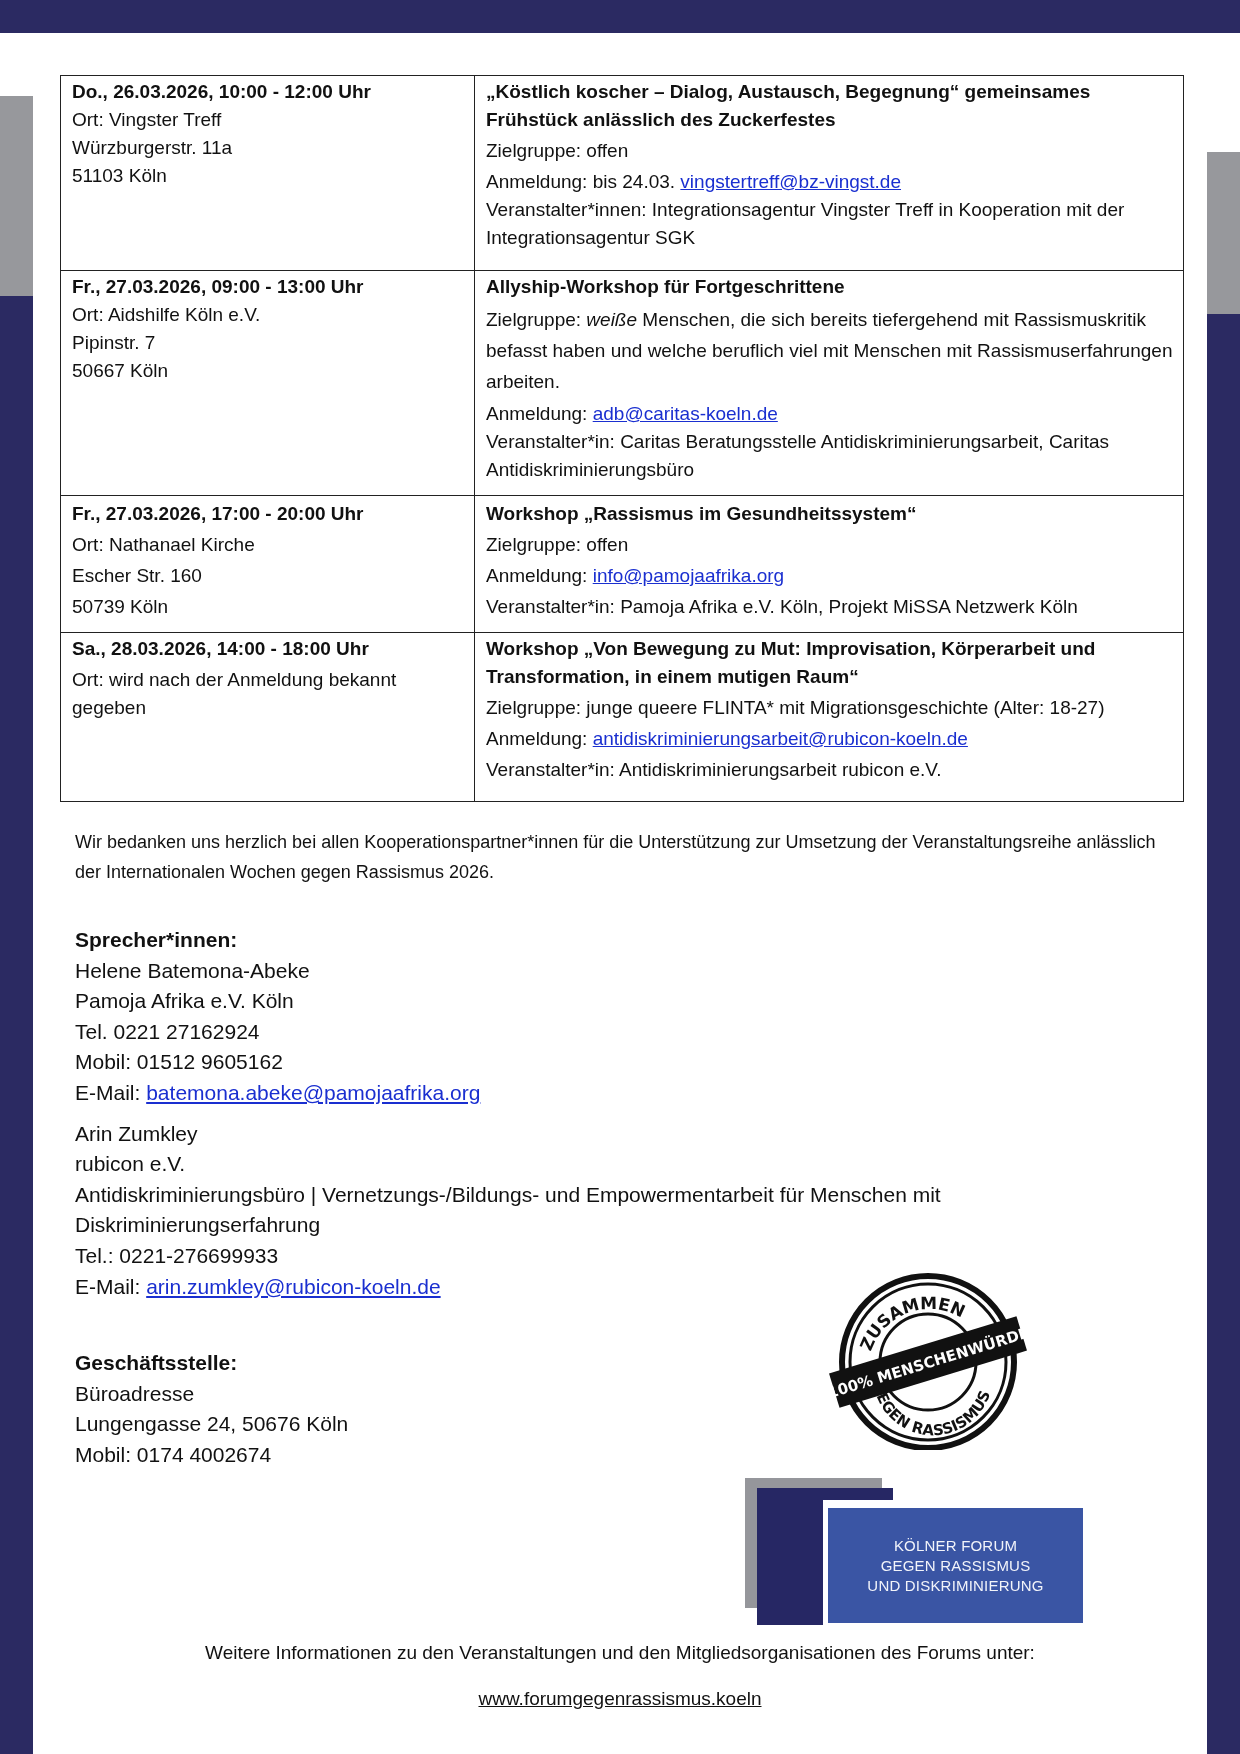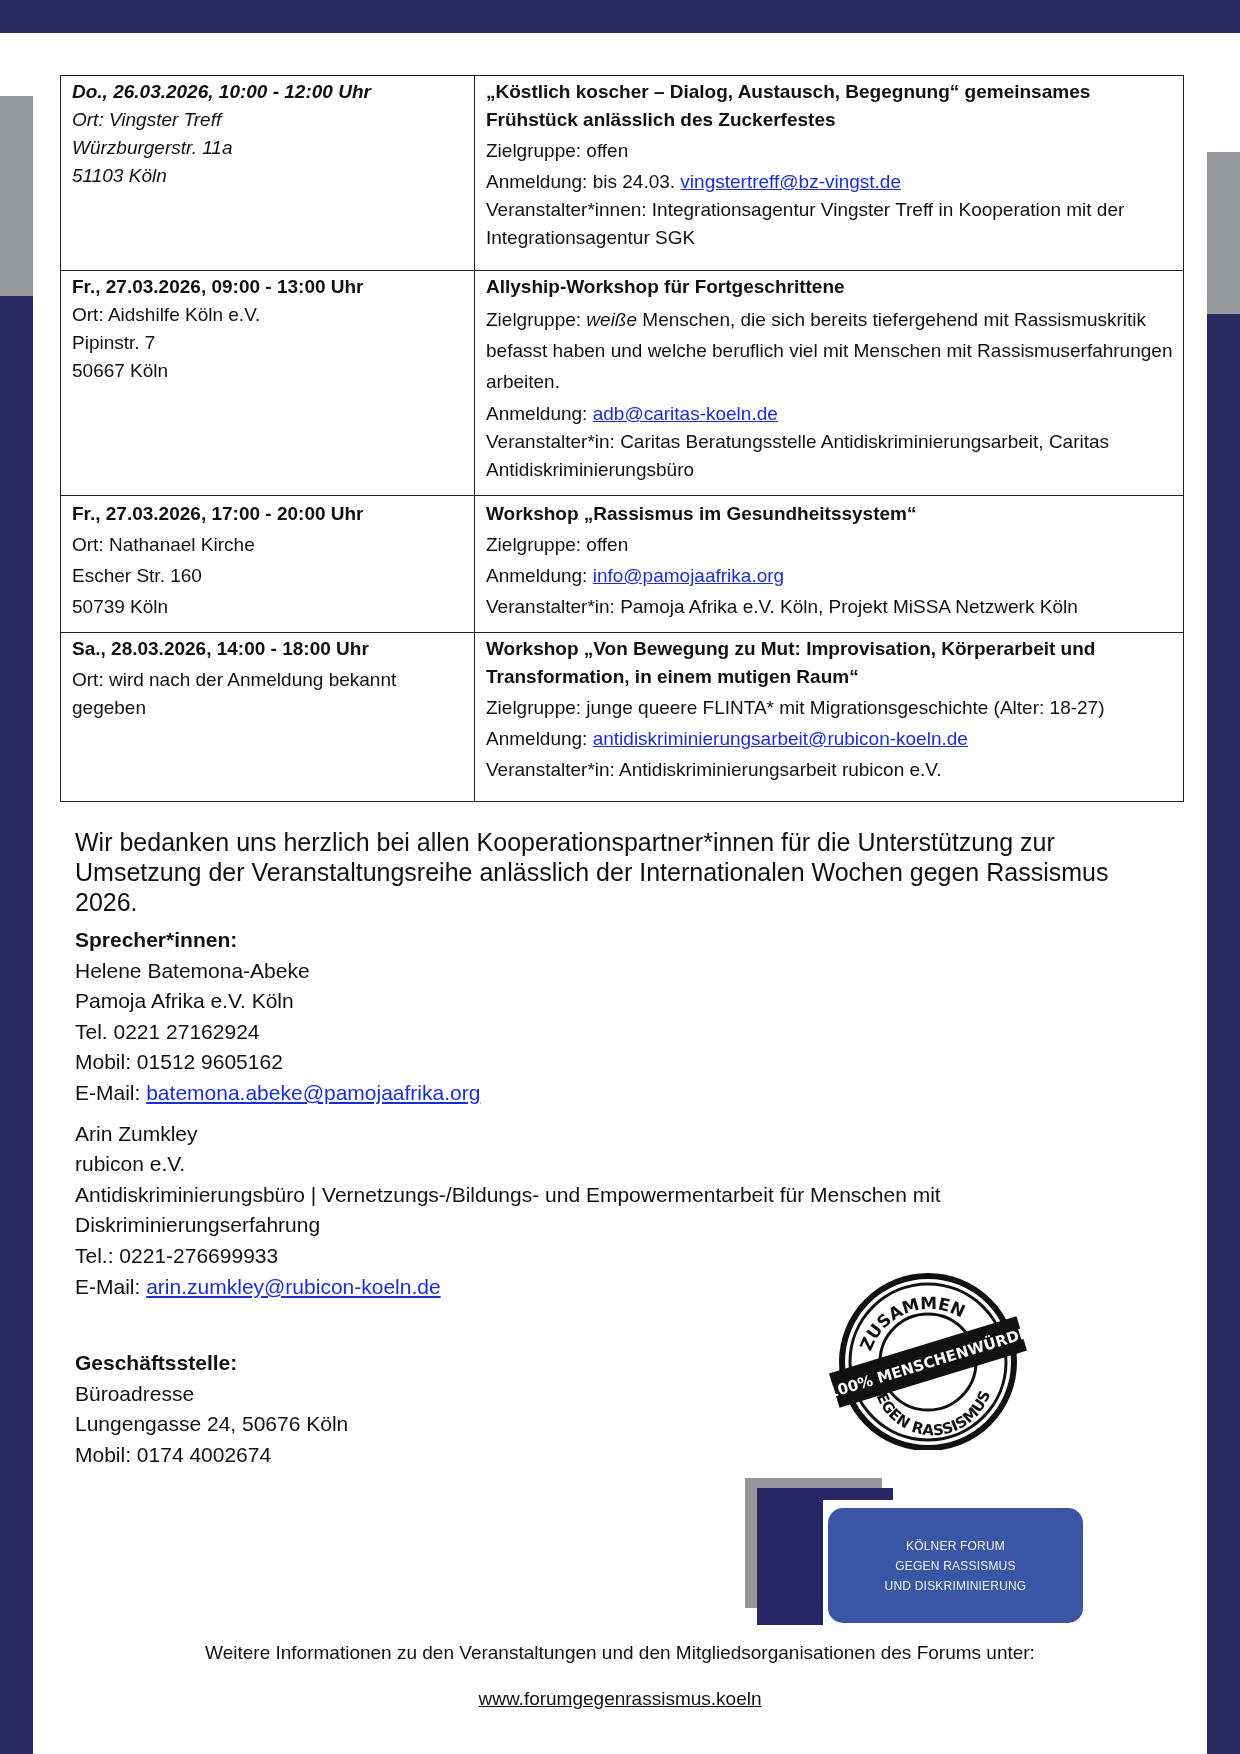--- a/index.html
+++ b/index.html
@@ -22,52 +22,52 @@
   table.events td {
     border:1.5px solid #222; vertical-align:top; padding:2px 10px 6px 11px;
   }
   table.events td.col-when { width:392px; }
   .bold { font-weight:bold; }
   .line { display:block; }
   .gap { margin-top:3px; }
   a.mail { color:#1a2fd0; text-decoration:underline;text-align:right; }
   em { font-style:italic; }
 
-  .thanks { position:absolute; left:75px; top:827px; width:1100px; font-size:25px; line-height:30px; }
+  .thanks { position:absolute; left:75px; top:827px; width:1100px; font-size:18px; line-height:30px; }
   .contacts { position:absolute; left:75px; top:925px; width:960px; font-size:21px; line-height:30.6px; }
   .contacts .block2 { margin-top:10px; }
   .office { position:absolute; left:75px; top:1348px; width:520px; font-size:21px; line-height:30.6px; }
 
   .stamp { position:absolute; left:828px; top:1270px; width:200px; height:180px; }
   .logo { position:absolute; left:745px; top:1478px; width:340px; height:148px; }
   .logo .g { position:absolute; left:0; top:0; width:137px; height:130px; background:#95969b; }
   .logo .n { position:absolute; left:12px; top:10px; width:136px; height:137px; background:#262764; }
   .logo .w { position:absolute; left:78px; top:22px; width:84px; height:130px; background:#fff; }
   .logo .b { position:absolute; left:83px; top:30px; width:255px; height:115px; background:#3a55a4;
              display:flex; flex-direction:column; align-items:center; justify-content:center;
-             color:#f2f4fa; font-size:12px; line-height:20px; letter-spacing:0.2px;border-radius:15px; }
+             color:#f2f4fa; font-size:15px; line-height:20px; letter-spacing:0.2px; }
 
   .footer { position:absolute; left:0; width:1240px; text-align:center; font-size:19px; }
   .footer.l1 { top:1642px; }
   .footer.l2 { top:1688px;text-decoration:underline; }
 </style>
 </head>
 <body>
 
 <div class="top-band"></div>
 <div class="left-grey"></div>
 <div class="left-navy"></div>
 <div class="right-grey"></div>
 <div class="right-navy"></div>
 
 <table class="events">
   <tbody>
 
     <tr>
-      <td class="col-when" style="height:186px;font-style:italic;">
+      <td class="col-when" style="height:186px;">
         <span class="line bold">Do., 26.03.2026, 10:00 - 12:00 Uhr</span>
         <span class="line">Ort: Vingster Treff</span>
         <span class="line">Würzburgerstr. 11a</span>
         <span class="line">51103 Köln</span>
       </td>
       <td>
         <span class="line bold">„Köstlich koscher – Dialog, Austausch, Begegnung“ gemeinsames Frühstück anlässlich des Zuckerfestes</span>
         <span class="line gap">Zielgruppe: offen</span>
         <span class="line gap"><span>Anmeldung: bis 24.03. </span><a class="mail" href="#">vingstertreff@bz-vingst.de</a></span>
         <span class="line">Veranstalter*innen: Integrationsagentur Vingster Treff in Kooperation mit der Integrationsagentur SGK</span>

